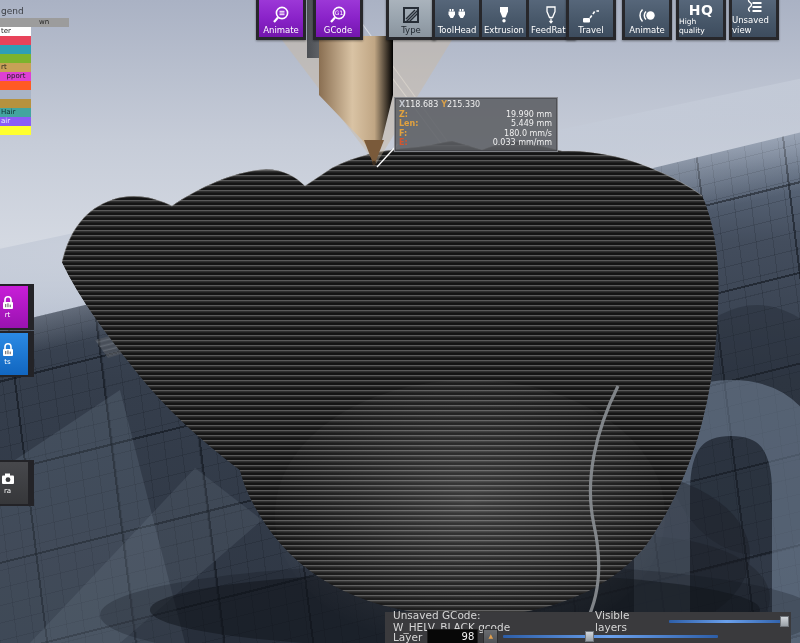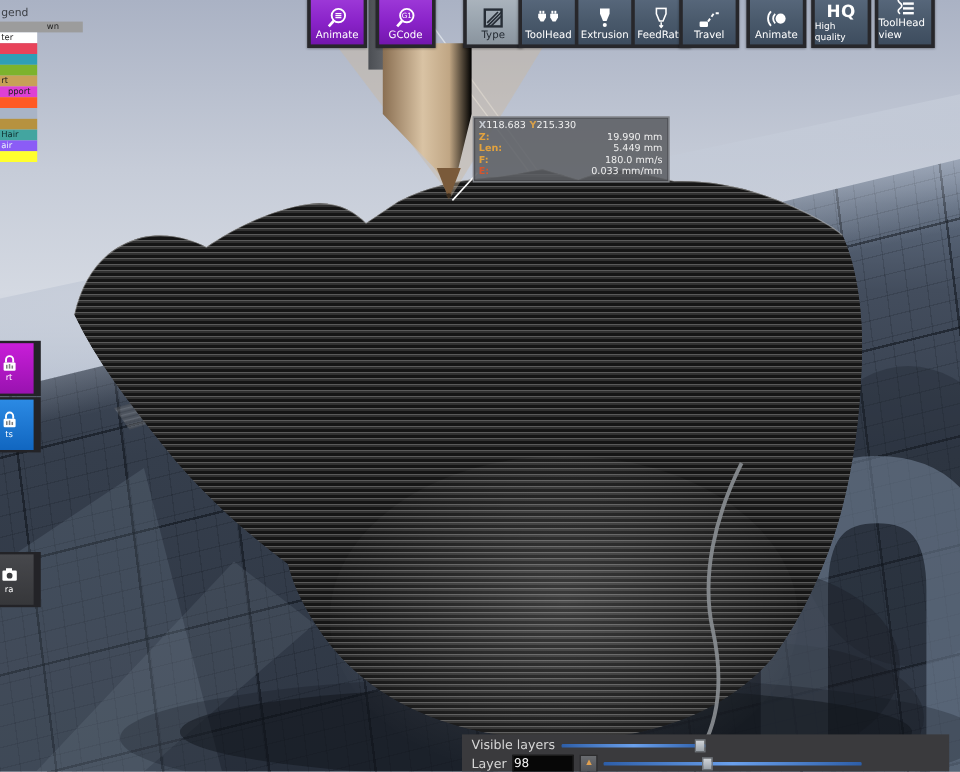--- a/index.html
+++ b/index.html
@@ -59,21 +59,21 @@
   #bottombar .row2{display:flex;align-items:center;height:15px;padding:0 6px 0 8px;gap:5px;}
   .vl-group{display:flex;align-items:center;gap:6px;}
   .slider{position:relative;height:11px;}
   .slider .track{position:absolute;top:4px;left:0;right:0;height:3px;
                  background:linear-gradient(90deg,#2d5ea8,#6aa0ec 50%,#2d5ea8);border-radius:1px;}
   .slider .handle{position:absolute;top:0;width:9px;height:11px;
                   background:linear-gradient(180deg,#d2d6db,#9aa1a8);border:1px solid #70757b;box-sizing:border-box;}
   #vl-slider{width:120px;}
   #layer-slider{width:215px;}
   .spin-box{width:46px;height:13px;background:#070707;color:#f2f2f2;font-size:10px;line-height:13px;
-            text-align:left;padding-right:3px;border:1px solid #1c1c1c;}
+            text-align:right;padding-right:3px;border:1px solid #1c1c1c;}
   .spin-up{width:13px;height:13px;background:linear-gradient(180deg,#6a6c70,#505256);border:1px solid #2c2c2e;
            color:#e0a050;font-size:6px;line-height:12px;text-align:center;cursor:pointer;}
 </style>
 </head>
 <body>
 
 <div id="stage">
 
   <div id="floor">
     <div class="grid minor-v"></div>
@@ -309,21 +309,21 @@
 
   <div class="tb-frame" style="left:729px;">
     <div class="tb-face face-slate">
       <svg width="20" height="18" viewBox="0 0 20 18">
         <path d="M6,2 q-3,2.2 0,4.5 q3,2.2 0,4.5 q-3,2.2 0,4.5" stroke="#fff" stroke-width="1.4" fill="none"></path>
         <rect x="8.5" y="2" width="9" height="2" fill="#fff"></rect>
         <rect x="8.5" y="6" width="9" height="2" fill="#fff"></rect>
         <rect x="8.5" y="10" width="9" height="2" fill="#fff"></rect>
         <rect x="8.5" y="14" width="9" height="2" fill="#fff"></rect>
       </svg>
-      <span>ToolHead view</span>
+      <span>Unsaved view</span>
     </div>
   </div>
 
   <div id="legend">
     <div class="hdr">gend</div>
     <div id="legend-rows">
         <div class="leg-row" style="background: rgb(156, 156, 156); color: rgb(30, 30, 30); padding-left: 39px;">wn</div>
         <div class="leg-row" style="background: rgb(255, 255, 255); color: rgb(30, 30, 30);">ter</div>
         <div class="leg-row" style="background: rgb(232, 67, 90); color: rgb(30, 30, 30);"></div>
         <div class="leg-row" style="background: rgb(46, 159, 182); color: rgb(30, 30, 30);"></div>
@@ -371,20 +371,21 @@
             <rect x="2" y="4.5" width="12" height="8.5" rx="1" fill="#fff"></rect>
             <circle cx="8" cy="8.7" r="2.4" fill="#3a3b3e"></circle>
           </svg>
           <span>ra</span>
         </div>
       </div>
     </div>
 
   <div id="bottombar">
     <div class="row1">
+      <span>Unsaved GCode: W_HELV_BLACK.gcode</span>
       <span class="vl-group">
         <span>Visible layers</span>
         <span class="slider" id="vl-slider">
           <span class="track"></span>
           <span class="handle" style="left: 111px;"></span>
         </span>
       </span>
     </div>
     <div class="row2">
       <span>Layer</span>

